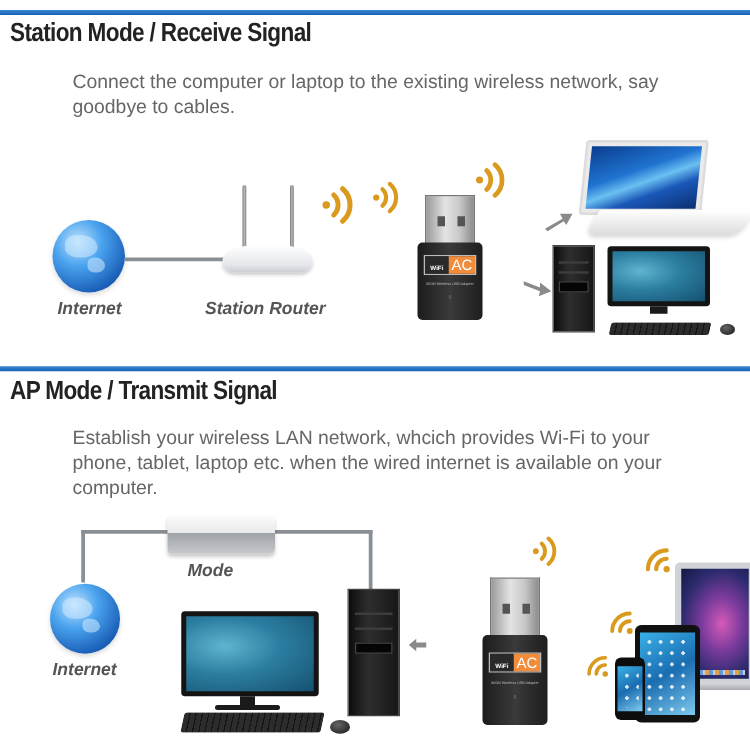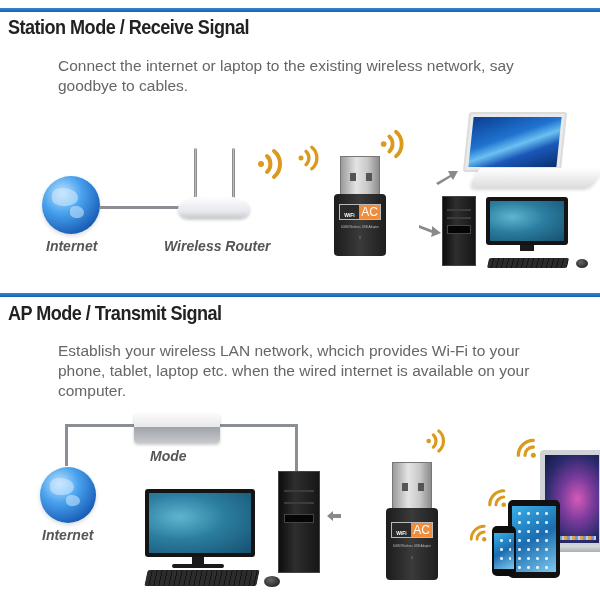--- a/index.html
+++ b/index.html
@@ -43,34 +43,34 @@
   .tablet { position: absolute; background: #111; border-radius: 5px; padding: 6px 4px; }
   .tablet .screen, .phone .screen { width: 100%; height: 100%; background: linear-gradient(150deg,#3ab0e8,#1a6db0 50%,#7ec9ef); position: relative; }
   .tablet .screen::after, .phone .screen::after { content: ""; position: absolute; inset: 3px; background: radial-gradient(circle, rgba(255,255,255,0.85) 1.3px, transparent 1.6px) 0 0 / 9px 9px; }
   .phone { position: absolute; background: #0d0d0d; border-radius: 5px; padding: 7px 2px; }
 </style>
 </head>
 <body>
 
 <div class="divider" style="top:8px;"></div>
 <div class="section-title" style="top:15px;">Station Mode  / Receive Signal</div>
-<div class="desc" style="top:56px;width:500px;">Connect the internet or laptop to the existing wireless network, say goodbye to cables.</div>
+<div class="desc" style="top:56px;width:500px;">Connect the computer or laptop to the existing wireless network, say goodbye to cables.</div>
 
 <div class="globe" style="left:42px;top:176px;width:58px;height:58px;">
   <div class="land" style="left:10px;top:12px;width:26px;height:18px;"></div>
   <div class="land" style="left:28px;top:30px;width:14px;height:12px;"></div>
 </div>
 <div class="label" style="left:46px;top:238px;">Internet</div>
 
 <div class="line-gray" style="left:100px;top:206px;width:80px;height:3px;"></div>
 
 <div class="antenna" style="left:194px;top:148px;height:52px;"></div>
 <div class="antenna" style="left:232px;top:148px;height:52px;"></div>
 <div class="router-body" style="left:178px;top:196px;width:72px;height:22px;"></div>
-<div class="label" style="left:164px;top:238px;">Wireless Router</div>
+<div class="label" style="left:164px;top:238px;">Station Router</div>
 
 <svg class="wifi" style="left:255px;top:146px;" width="36" height="36" viewBox="0 0 36 36">
   <circle cx="6" cy="18" r="3" fill="#d99a1e"></circle>
   <path d="M12 10 A11 11 0 0 1 12 26" stroke="#d99a1e" stroke-width="4" fill="none" stroke-linecap="round"></path>
   <path d="M19 5 A17 17 0 0 1 19 31" stroke="#d99a1e" stroke-width="4" fill="none" stroke-linecap="round"></path>
 </svg>
 <svg class="wifi" style="left:296px;top:142px;" width="30" height="32" viewBox="0 0 36 36">
   <circle cx="6" cy="18" r="3" fill="#d99a1e"></circle>
   <path d="M12 10 A11 11 0 0 1 12 26" stroke="#d99a1e" stroke-width="4" fill="none" stroke-linecap="round"></path>
   <path d="M19 5 A17 17 0 0 1 19 31" stroke="#d99a1e" stroke-width="4" fill="none" stroke-linecap="round"></path>

